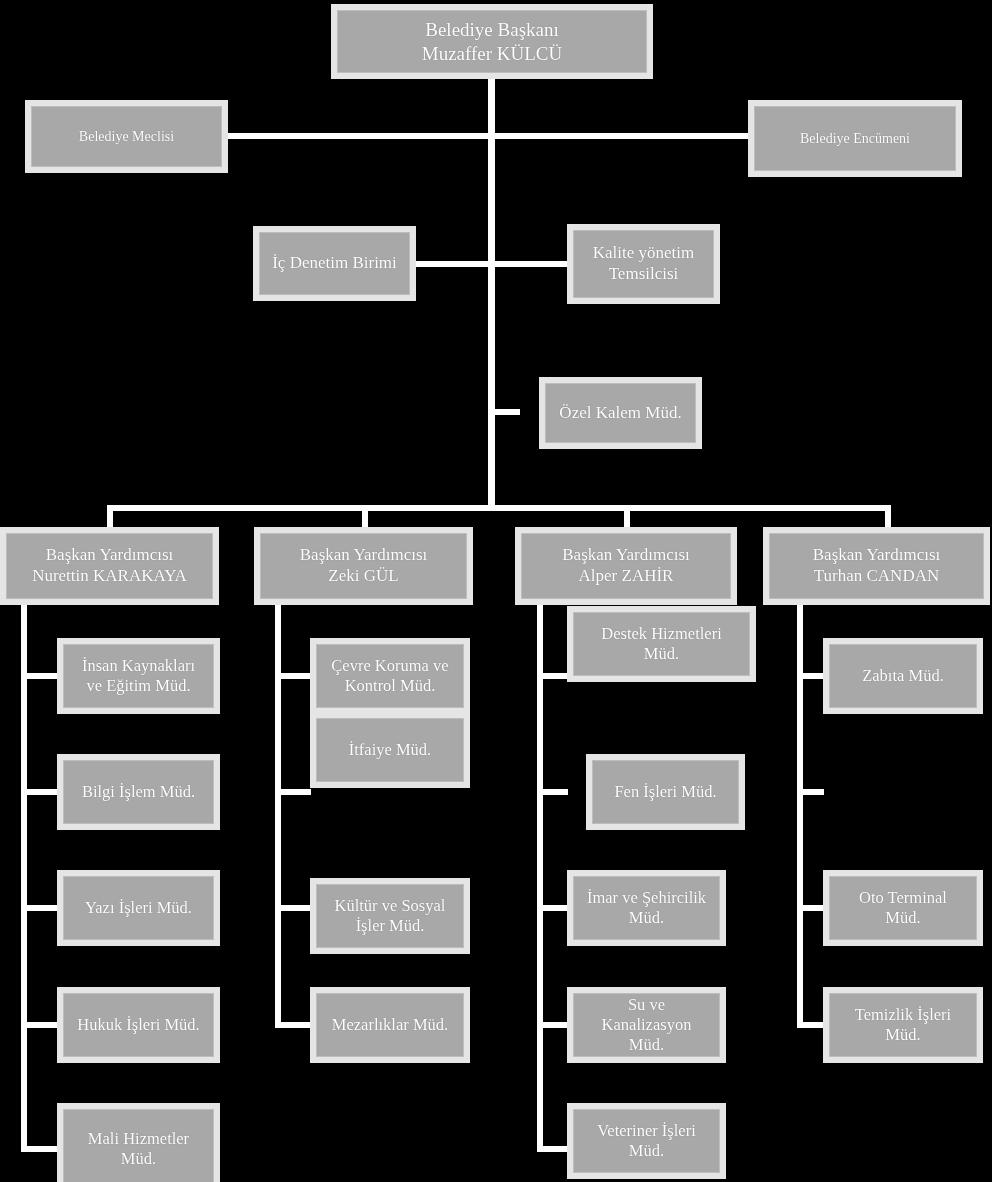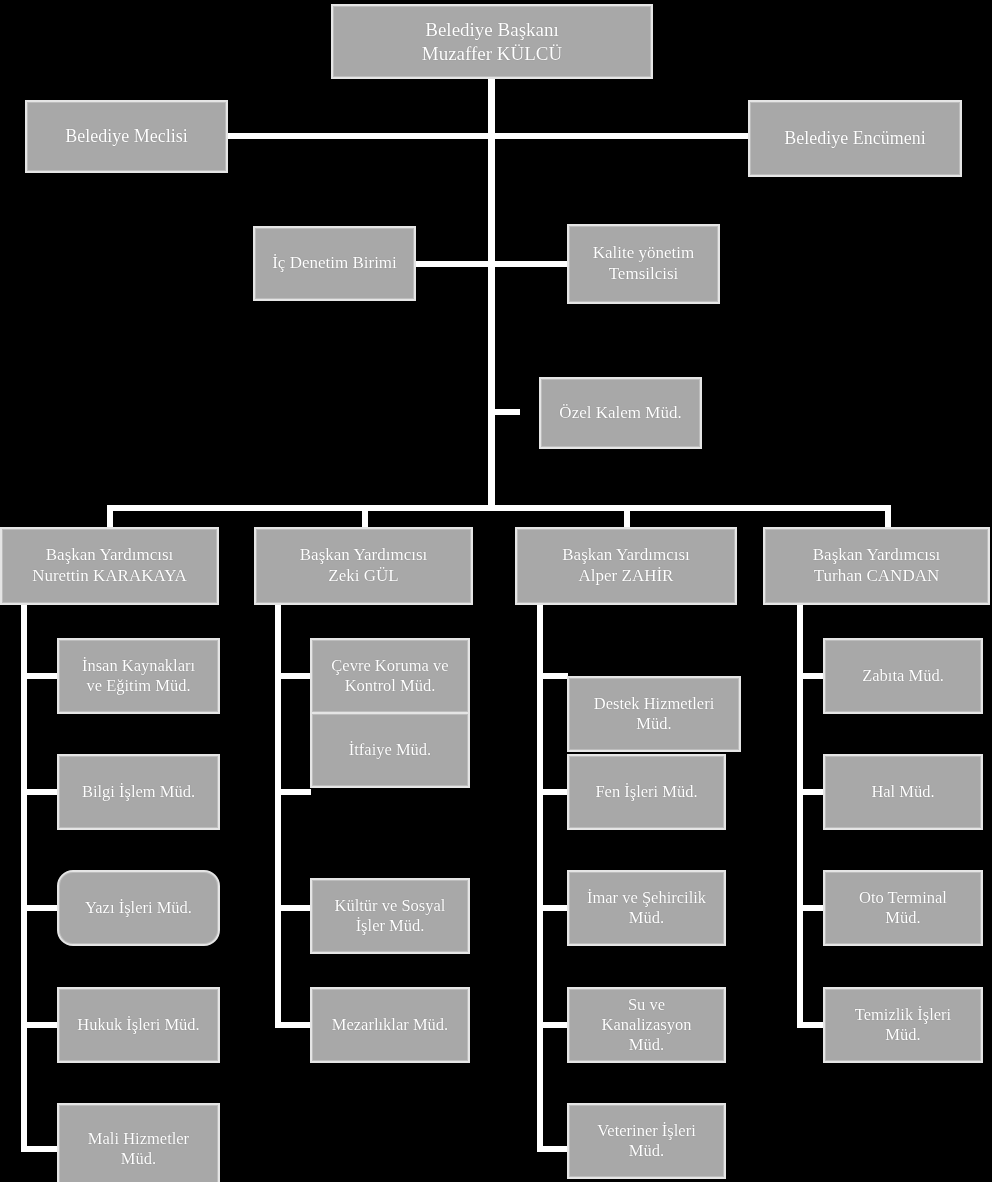--- a/index.html
+++ b/index.html
@@ -12,21 +12,21 @@
     width: 992px;
     height: 1182px;
     background: #000000;
     overflow: hidden;
     font-family: "Liberation Serif", "DejaVu Serif", serif;
   }
   .node {
     position: absolute;
     box-sizing: border-box;
     background: #a8a8a8;
-    border: 2px solid #e5e5e5;
+    border: 6px solid #e5e5e5;
     box-shadow: inset 0 0 0 1px #bdbdbd;
     color: #ffffff;
     display: flex;
     align-items: center;
     justify-content: center;
     text-align: center;
     line-height: 1.22;
     padding: 2px 7px;
     text-shadow: 0 0 1px rgba(0,0,0,0.35);
     z-index: 3;
@@ -35,21 +35,21 @@
     display: block;
     width: 100%;
     white-space: pre-line;
   }
   .conn {
     position: absolute;
     background: #ffffff;
     z-index: 1;
   }
   .size-root   { font-size: 19px; }
-  .size-major  { font-size: 18px; }
+  .size-major  { font-size: 14px; }
   .size-mid    { font-size: 17px; }
   .size-dept   { font-size: 16.5px; }
 </style>
 </head>
 <body>
 
 <div id="org-chart">
 
   <div class="conn" style="left:488px; top:78px; width:7px; height:432px;"></div>
 
@@ -134,21 +134,21 @@
 Turhan CANDAN</span>
   </div>
 
   <div class="node size-dept" style="left:57px; top:638px; width:163px; height:76px;">
     <span class="label">İnsan Kaynakları
 ve Eğitim Müd.</span>
   </div>
   <div class="node size-dept" style="left:57px; top:754px; width:163px; height:76px;">
     <span class="label">Bilgi İşlem Müd.</span>
   </div>
-  <div class="node size-dept" style="left:57px; top:870px; width:163px; height:76px;border-radius:16px;">
+  <div class="node size-dept" style="left:57px; top:870px; width:163px; height:76px;">
     <span class="label">Yazı İşleri Müd.</span>
   </div>
   <div class="node size-dept" style="left:57px; top:987px; width:163px; height:76px;">
     <span class="label">Hukuk İşleri Müd.</span>
   </div>
   <div class="node size-dept" style="left:57px; top:1103px; width:163px; height:92px;">
     <span class="label">Mali Hizmetler
 Müd.</span>
   </div>
 
@@ -160,47 +160,44 @@
     <span class="label">İtfaiye Müd.</span>
   </div>
   <div class="node size-dept" style="left:310px; top:870px; width:160px; height:76px;margin-top:8px;">
     <span class="label">Kültür ve Sosyal
 İşler Müd.</span>
   </div>
   <div class="node size-dept" style="left:310px; top:987px; width:160px; height:76px;">
     <span class="label">Mezarlıklar Müd.</span>
   </div>
 
-  <div class="node size-dept" style="left:567px; top:676px; width:174px; height:76px;">
+  <div class="node size-dept" style="left:567px; top:606px; width:189px; height:76px;">
     <span class="label">Destek Hizmetleri
 Müd.</span>
   </div>
-  <div class="node size-dept" style="left:567px; top:754px; width:159px; height:76px;">
+  <div class="node size-dept" style="left:586px; top:754px; width:159px; height:76px;">
     <span class="label">Fen İşleri Müd.</span>
   </div>
   <div class="node size-dept" style="left:567px; top:870px; width:159px; height:76px;">
     <span class="label">İmar ve Şehircilik
 Müd.</span>
   </div>
   <div class="node size-dept" style="left:567px; top:987px; width:159px; height:76px;">
     <span class="label">Su ve
 Kanalizasyon
 Müd.</span>
   </div>
   <div class="node size-dept" style="left:567px; top:1103px; width:159px; height:76px;">
     <span class="label">Veteriner İşleri
 Müd.</span>
   </div>
 
   <div class="node size-dept" style="left:823px; top:638px; width:160px; height:76px;">
     <span class="label">Zabıta Müd.</span>
   </div>
-  <div class="node size-dept" style="left:823px; top:754px; width:160px; height:76px;">
-    <span class="label">Hal Müd.</span>
-  </div>
   <div class="node size-dept" style="left:823px; top:870px; width:160px; height:76px;">
     <span class="label">Oto Terminal
 Müd.</span>
   </div>
   <div class="node size-dept" style="left:823px; top:987px; width:160px; height:76px;">
     <span class="label">Temizlik İşleri
 Müd.</span>
   </div>
 
 </div>

